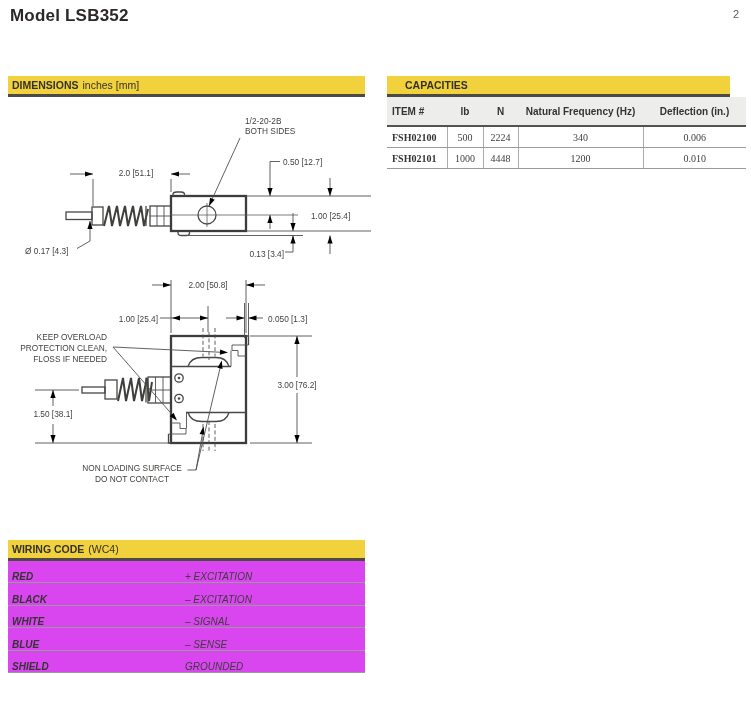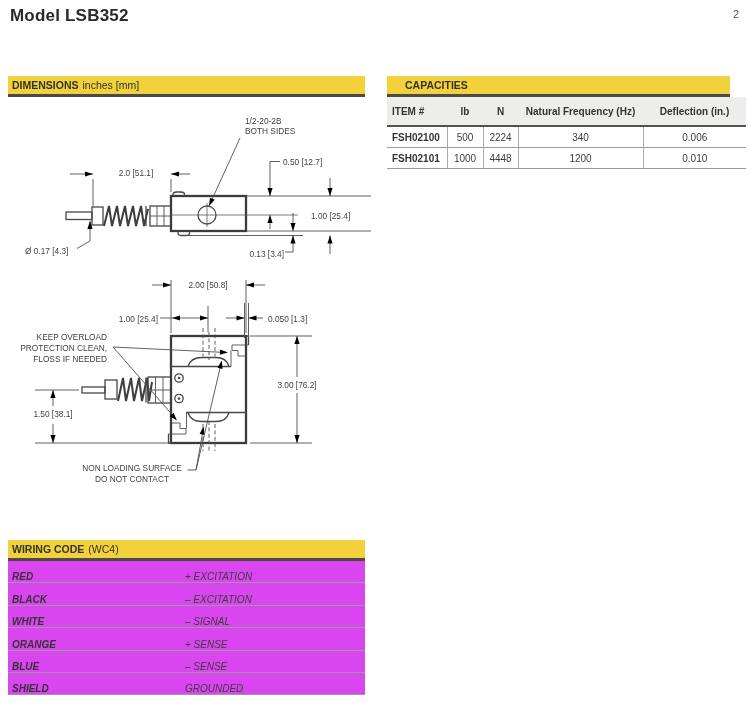--- a/index.html
+++ b/index.html
@@ -15,21 +15,21 @@
   .bar{background:#f1d13c;border-bottom:3px solid #4d4945;box-sizing:border-box;
        display:flex;align-items:center;padding:0 4px;font-size:10.5px;color:#35322d;}
   .bar b{font-weight:bold;margin-right:4px;}
   
   .cap{left:387px;top:76px;width:359px;}
   .cap .bar{width:343px;height:21px;padding-left:18px;}
   table.captbl{border-collapse:collapse;width:359px;table-layout:fixed;font-size:10px;}
   table.captbl th{background:#ededeb;border-bottom:2px solid #56524d;font-weight:bold;
     color:#333331;height:20px;padding:4px;}
   table.captbl td{border-bottom:1px solid #9a9a98;height:20px;text-align:center;
-    padding:0;color:#3d3d3b;background:#fff;}
+    padding:0;color:#3d3d3b;background:#fff;font-family:Liberation Serif, serif;}
   table.captbl td+td{border-left:1px solid #ababa9;}
   table.captbl .c-item{text-align:left;padding-left:5px;font-weight:bold;color:#343432;}
   th.c-item{text-align:left;padding-left:5px;}
   
   .wir{left:8px;top:517px;width:357px;margin-top:23px;}
   .wir .bar{width:357px;height:21px;}
   .wrow{display:flex;height:21.4px;border-bottom:1px solid #9a9a98;align-items:flex-end;
     font-size:10px;background:#d946ef;font-style:italic;}
   .wrow .wname{width:173px;padding-left:4px;font-weight:bold;color:#343432;}
   .wrow .wfun{color:#3d3d3b;}
@@ -294,24 +294,20 @@
   </div>
   <div class="wrow">
     <span class="wname">BLACK</span>
     <span class="wfun">– EXCITATION</span>
   </div>
   <div class="wrow">
     <span class="wname">WHITE</span>
     <span class="wfun">– SIGNAL</span>
   </div>
   <div class="wrow">
-    <span class="wname">ORANGE</span>
-    <span class="wfun">+ SENSE</span>
-  </div>
-  <div class="wrow">
     <span class="wname">BLUE</span>
     <span class="wfun">– SENSE</span>
   </div>
   <div class="wrow">
     <span class="wname">SHIELD</span>
     <span class="wfun">GROUNDED</span>
   </div>
 </div>
 
 </body></html>

